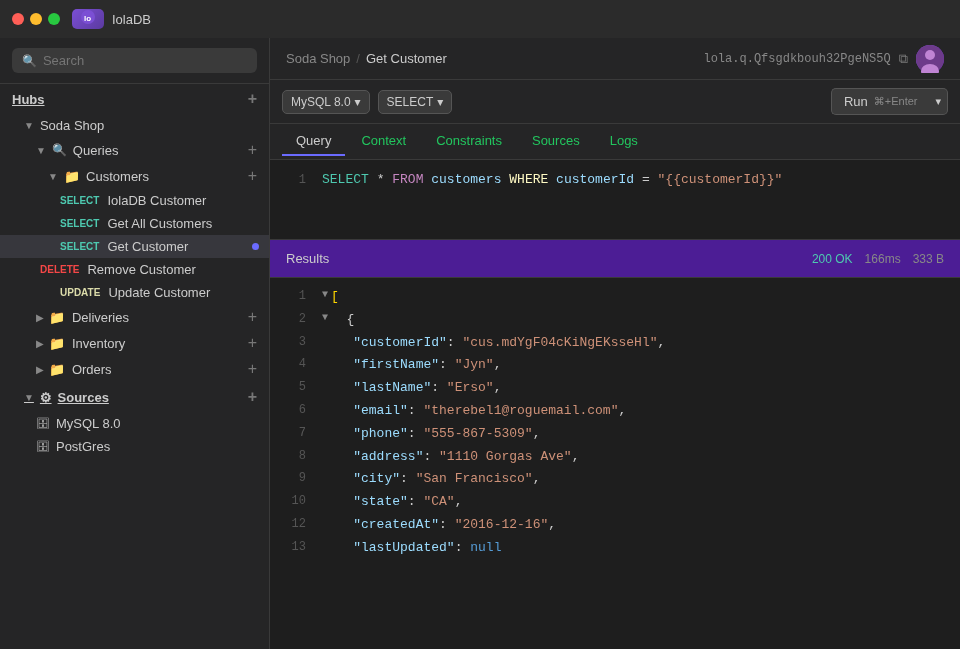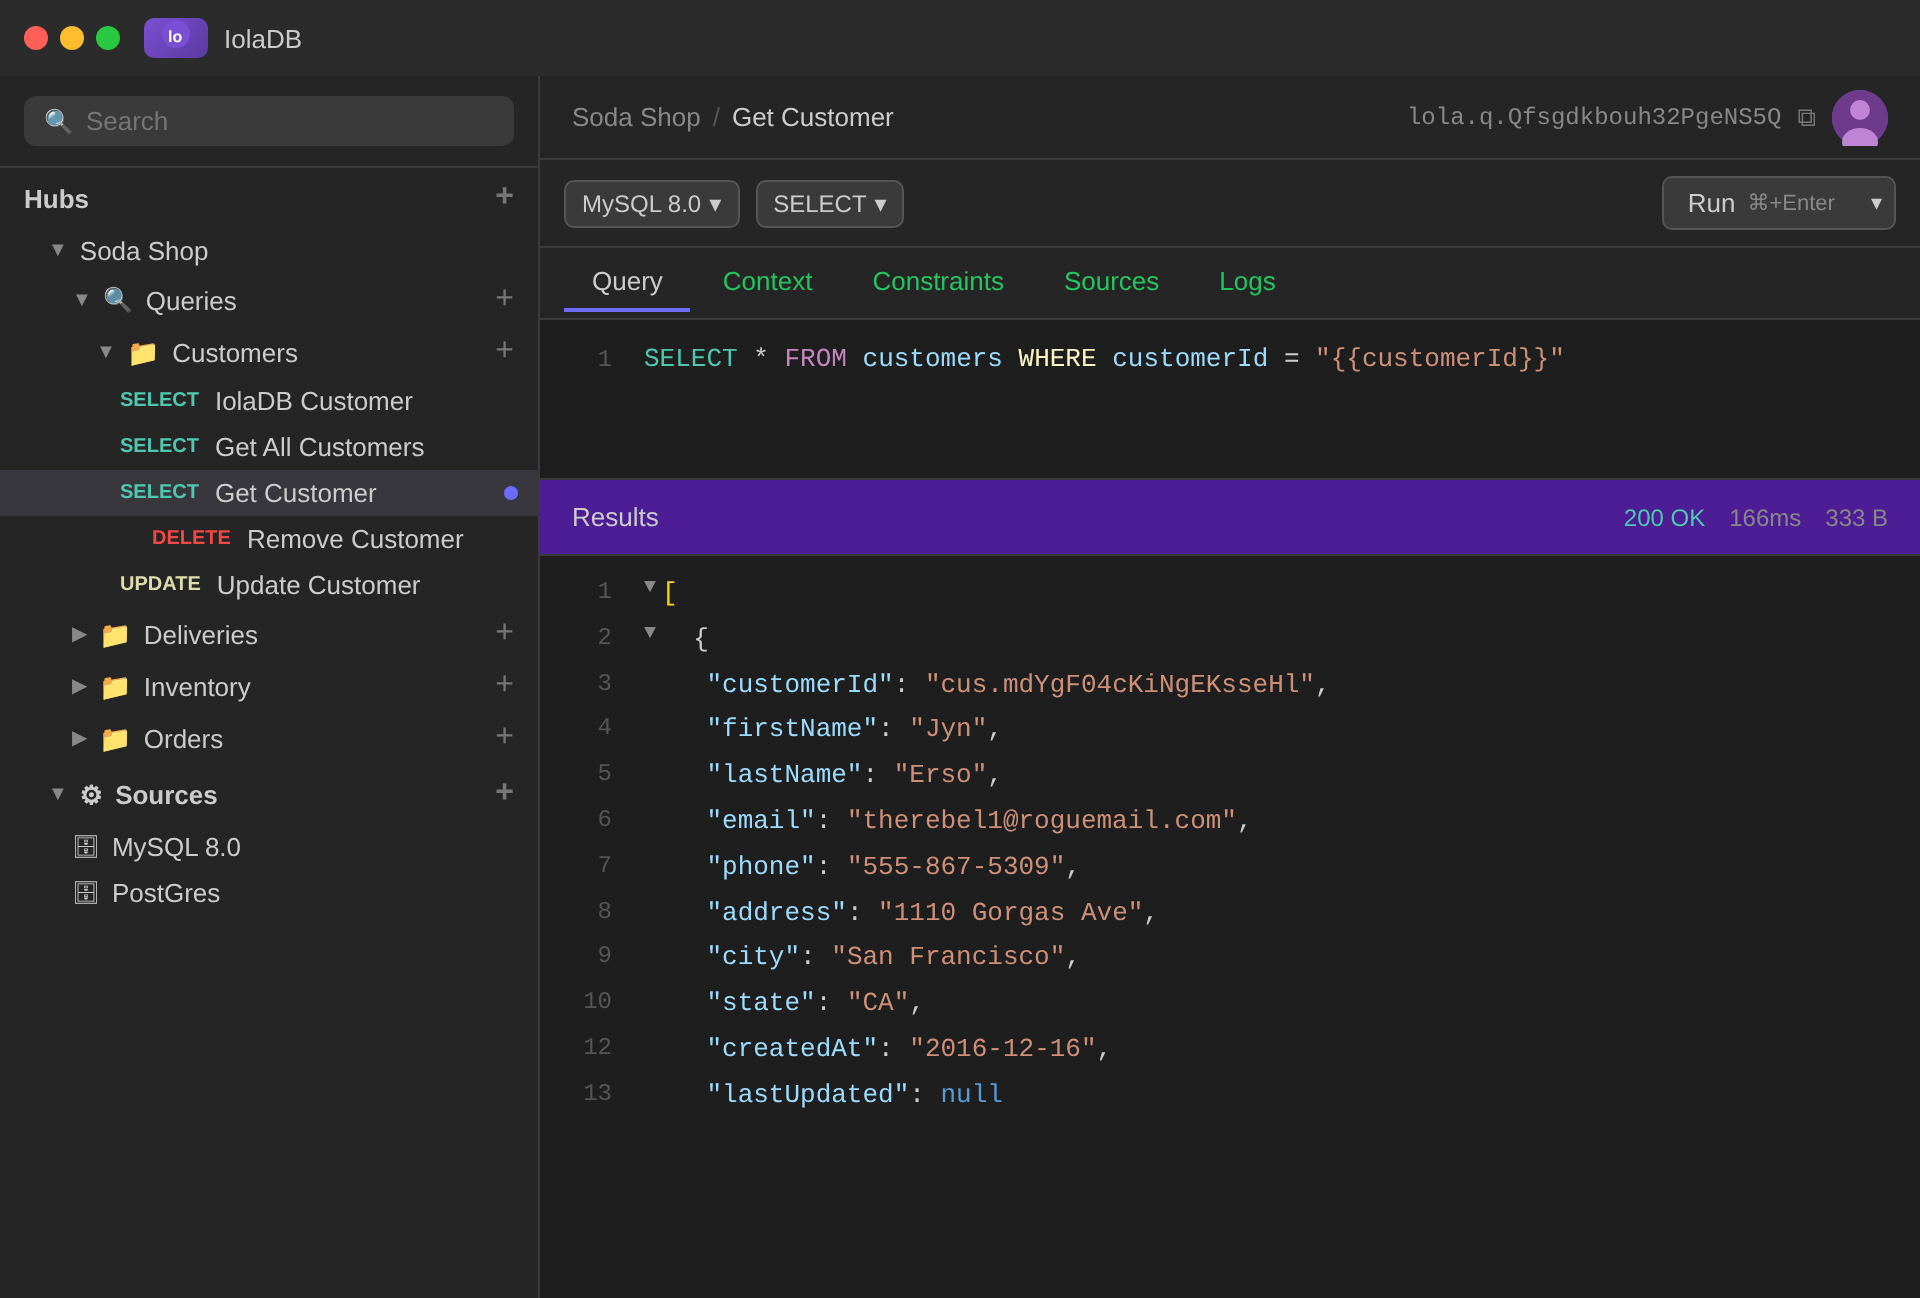--- a/index.html
+++ b/index.html
@@ -84,21 +84,21 @@
     .sidebar-section-header {
       display: flex;
       align-items: center;
       justify-content: space-between;
       padding: 6px 12px;
       cursor: pointer;
       color: #ccc;
       font-size: 13px;
       font-weight: 600;
     }
-    .sidebar-section-header .left { display: flex; align-items: center; gap: 6px; }
+    .sidebar-section-header .left { display: flex; align-items: center; gap: 6px; text-decoration: underline; }
     .add-btn { color: #777; font-size: 16px; cursor: pointer; }
 
     .sidebar-tree { flex: 1; overflow-y: auto; padding-bottom: 10px; }
     .sidebar-tree::-webkit-scrollbar { width: 4px; }
     .sidebar-tree::-webkit-scrollbar-thumb { background: #555; border-radius: 2px; }
 
     .tree-item {
       display: flex;
       align-items: center;
       padding: 4px 12px;
@@ -407,21 +407,21 @@
       </div>
       <div class="tree-item tree-indent-3" style="padding-left:60px;">
         <span class="badge-select">SELECT</span>
         <span>Get All Customers</span>
       </div>
       <div class="tree-item tree-indent-3 active" style="padding-left:60px;">
         <span class="badge-select">SELECT</span>
         <span>Get Customer</span>
         <span class="dot-indicator"></span>
       </div>
-      <div class="tree-item tree-indent-3" style="padding-left:76px;">
+      <div class="tree-item tree-indent-3" style="padding-left:40px;">
         <span class="badge-delete">DELETE</span>
         <span>Remove Customer</span>
       </div>
       <div class="tree-item tree-indent-3" style="padding-left:60px;">
         <span class="badge-update">UPDATE</span>
         <span>Update Customer</span>
       </div>
 
       <div class="tree-item tree-indent-2">
         <span class="chevron">▶</span>

